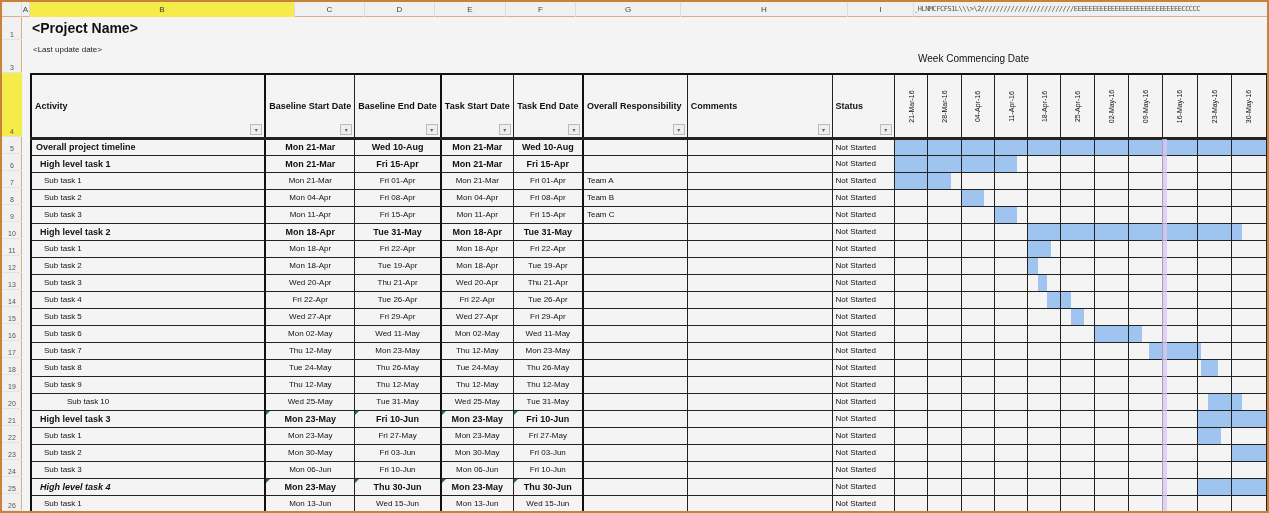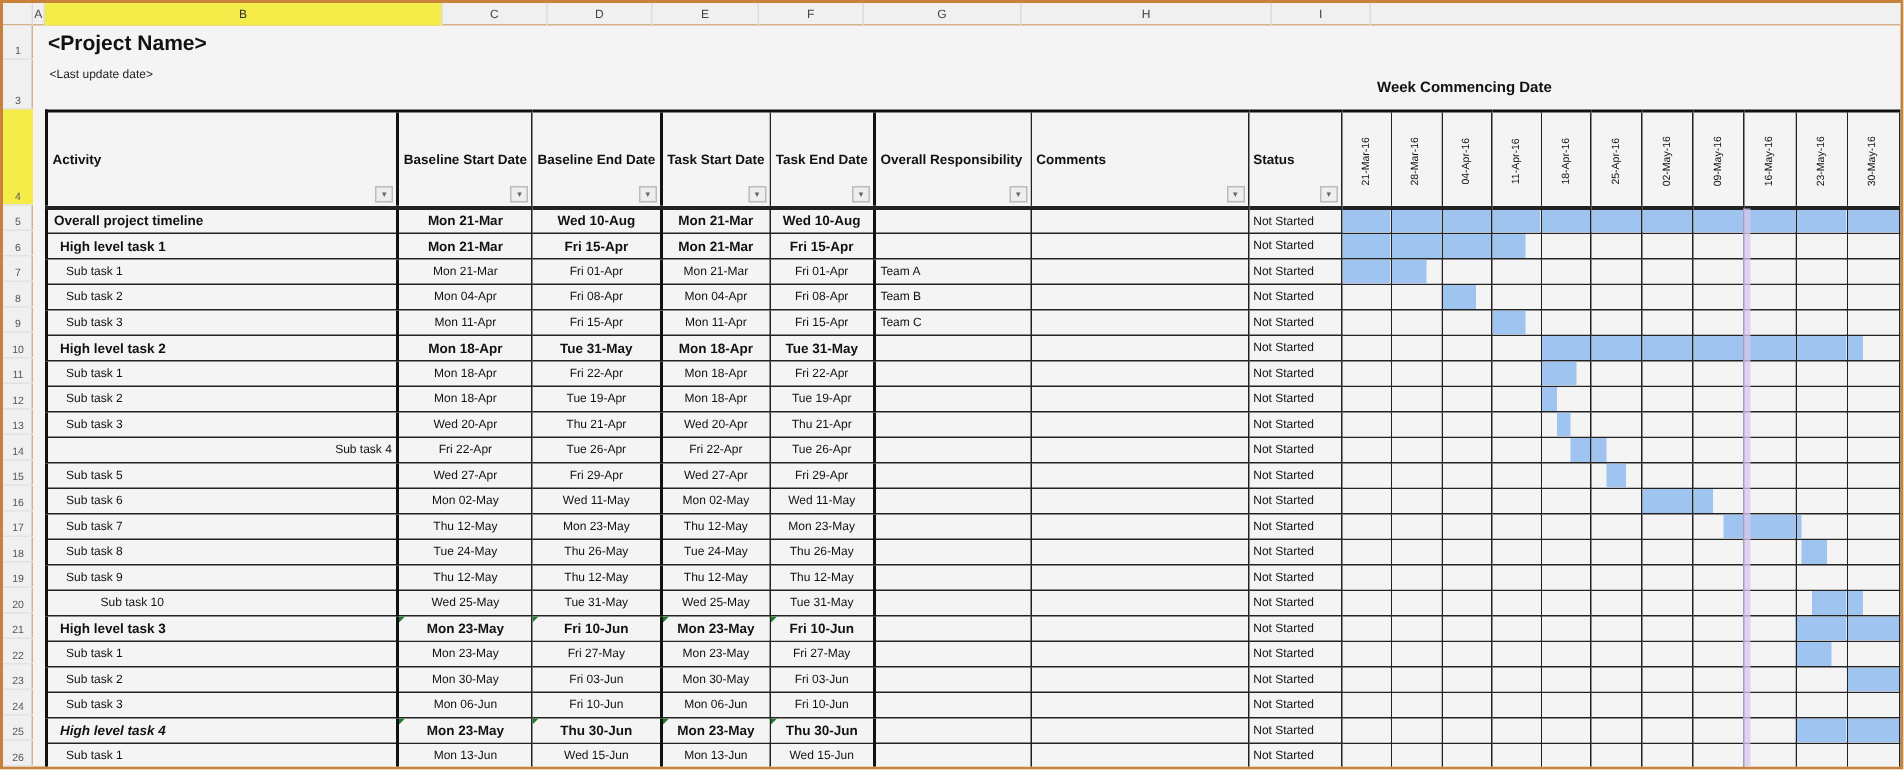--- a/index.html
+++ b/index.html
@@ -12,21 +12,21 @@
   .colhdr .garble { position: absolute; top: 0; height: 15px; left: 912px; right: 0; font-family: "DejaVu Sans Mono", monospace; font-size: 7px; line-height: 15px; color: #555; overflow: hidden; white-space: nowrap; letter-spacing: -0.5px; }
   .rownums { position: absolute; left: 0; top: 15px; width: 20px; bottom: 0; background: #f0f0f0; border-right: 1px solid #d6b08a; }
   .rownums .rn { position: absolute; left: 0; width: 20px; font-size: 7px; text-align: center; color: #555; border-bottom: 1px solid #e2e2e2; }
   .rownums .rn.sel { background: #f5ec4a; }
   .rownums .rn span { position: absolute; bottom: 1px; left: 0; right: 0; }
   .abs { position: absolute; }
   .title { left: 30px; top: 18px; font-size: 14px; font-weight: bold; }
   .subtitle { left: 31px; top: 43px; font-size: 8px; color: #222; }
   .grp { border: 2px solid #111; border-bottom: none; text-align: center; font-size: 9px; font-weight: bold; background: #f4f4f4; }
   .grp .sub { font-weight: normal; font-size: 8px; display: block; margin-top: 2px; }
-  .wcd { font-size: 10px; font-weight: bold; }
+  .wcd { font-size: 10px; font-weight: normal; }
   table.grid { position: absolute; left: 28px; top: 71px; border-collapse: collapse; table-layout: fixed; }
   table.grid td, table.grid th { border: 1px solid #222; height: 17px; font-size: 8px; padding: 0 3px; white-space: nowrap; overflow: hidden; background: #f4f4f4; }
   table.grid thead th { height: 64px; border-top: 2px solid #111; border-bottom: 3px solid #222; font-size: 9px; font-weight: bold; position: relative; vertical-align: middle; }
   table.grid thead th.left { text-align: left; }
   table.grid thead th.center { text-align: center; }
   table.grid thead th .dd { position: absolute; right: 2px; bottom: 2px; width: 12px; height: 11px; border: 1px solid #bbb; background: #eee; font-size: 6px; line-height: 10px; text-align: center; color: #666; font-weight: normal; }
   table.grid thead th.week { padding: 0; width: 33px; }
   table.grid thead th.week span { display: inline-block; transform: rotate(-90deg); font-size: 7px; font-weight: normal; white-space: nowrap; }
   table.grid td.date { text-align: center; }
   table.grid td.bold { font-weight: bold; font-size: 9px; }
@@ -51,20 +51,21 @@
     <div class="ch" style="left:0;width:20px;"></div>
     <div class="ch" style="left:20px;width:8px;">A</div>
     <div class="ch sel" style="left:28px;width:265px;">B</div>
     <div class="ch" style="left:293px;width:70px;">C</div>
     <div class="ch" style="left:363px;width:70px;">D</div>
     <div class="ch" style="left:433px;width:71px;">E</div>
     <div class="ch" style="left:504px;width:70px;">F</div>
     <div class="ch" style="left:574px;width:105px;">G</div>
     <div class="ch" style="left:679px;width:167px;">H</div>
     <div class="ch" style="left:846px;width:66px;">I</div>
+    <div class="garble">ˎHLNMCFCFS1L\\\&gt;\2/////////////////////////EEEEEEEEEEEEEEEEEEEEEEEEEEEEECCCCC</div>
   </div>
 
   <div class="rownums">
     <div class="rn" style="top:0;height:23px;">
         <span>1</span>
       </div>
     <div class="rn" style="top:23px;height:33px;">
         <span>3</span>
       </div>
     <div class="rn sel" style="top:56px;height:64px;">
@@ -432,21 +433,21 @@
             <div class="bar" style="left: 30%; width: 30%; background: rgb(159, 196, 239);"></div>
           </td>
           <td class="gcell"></td>
           <td class="gcell"></td>
           <td class="gcell"></td>
           <td class="gcell"></td>
           <td class="gcell"></td>
           <td class="gcell"></td>
         </tr>
         <tr class="sub">
-          <td class="act sub" style="border-left: 2px solid rgb(17, 17, 17); text-align: right;">Sub task 4</td>
+          <td class="act sub" style="border-left: 2px solid rgb(17, 17, 17);">Sub task 4</td>
           <td class="date thickL">Fri 22-Apr</td>
           <td class="date">Tue 26-Apr</td>
           <td class="date thickL">Fri 22-Apr</td>
           <td class="date thickR">Tue 26-Apr</td>
           <td class="resp"></td>
           <td class="comments"></td>
           <td class="status">Not Started</td>
           <td class="gcell"></td>
           <td class="gcell"></td>
           <td class="gcell"></td>

